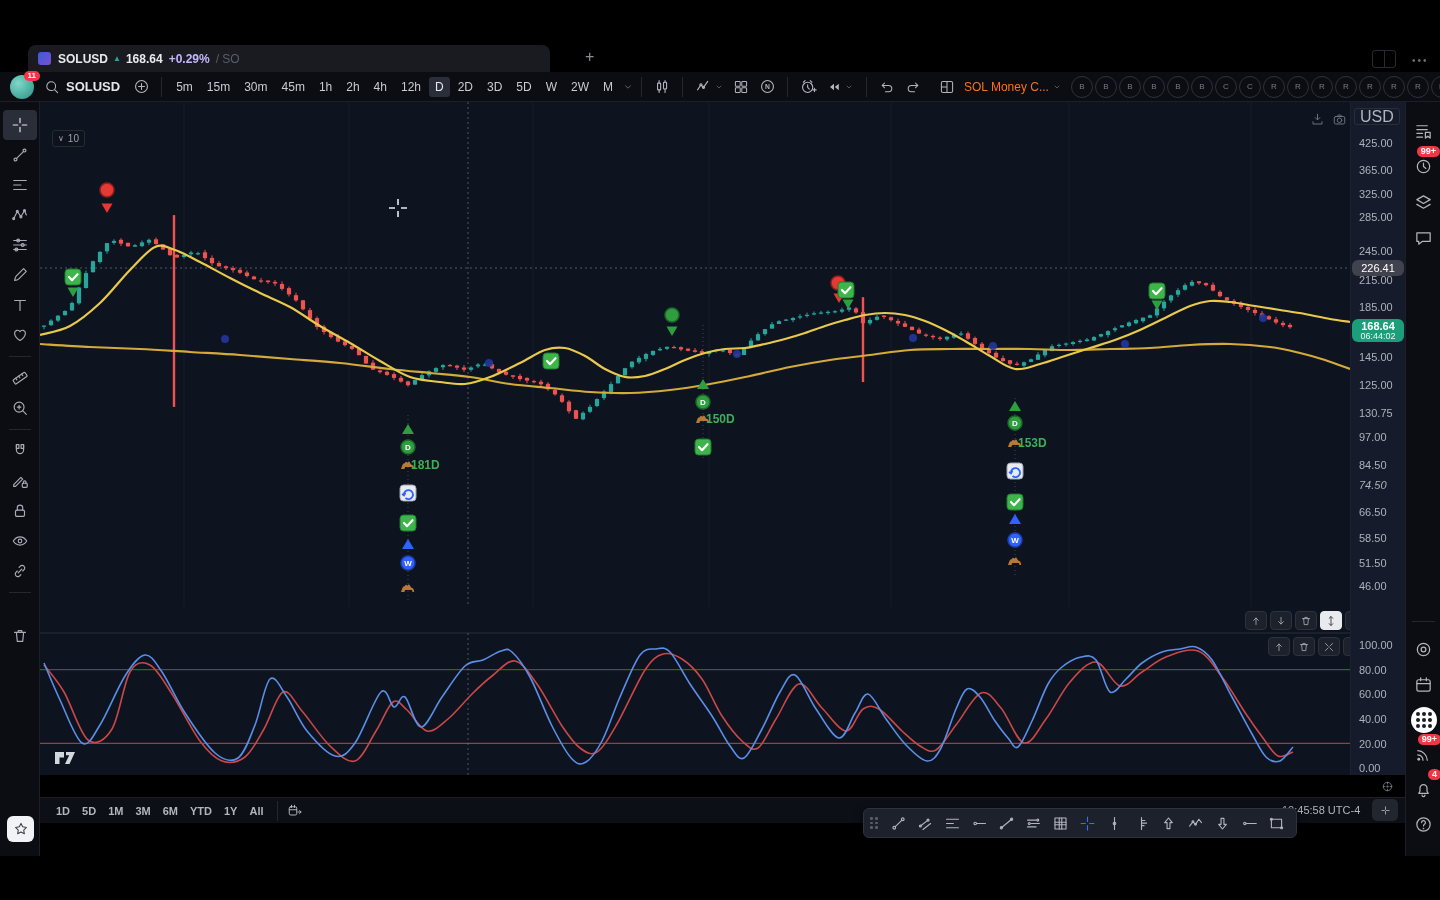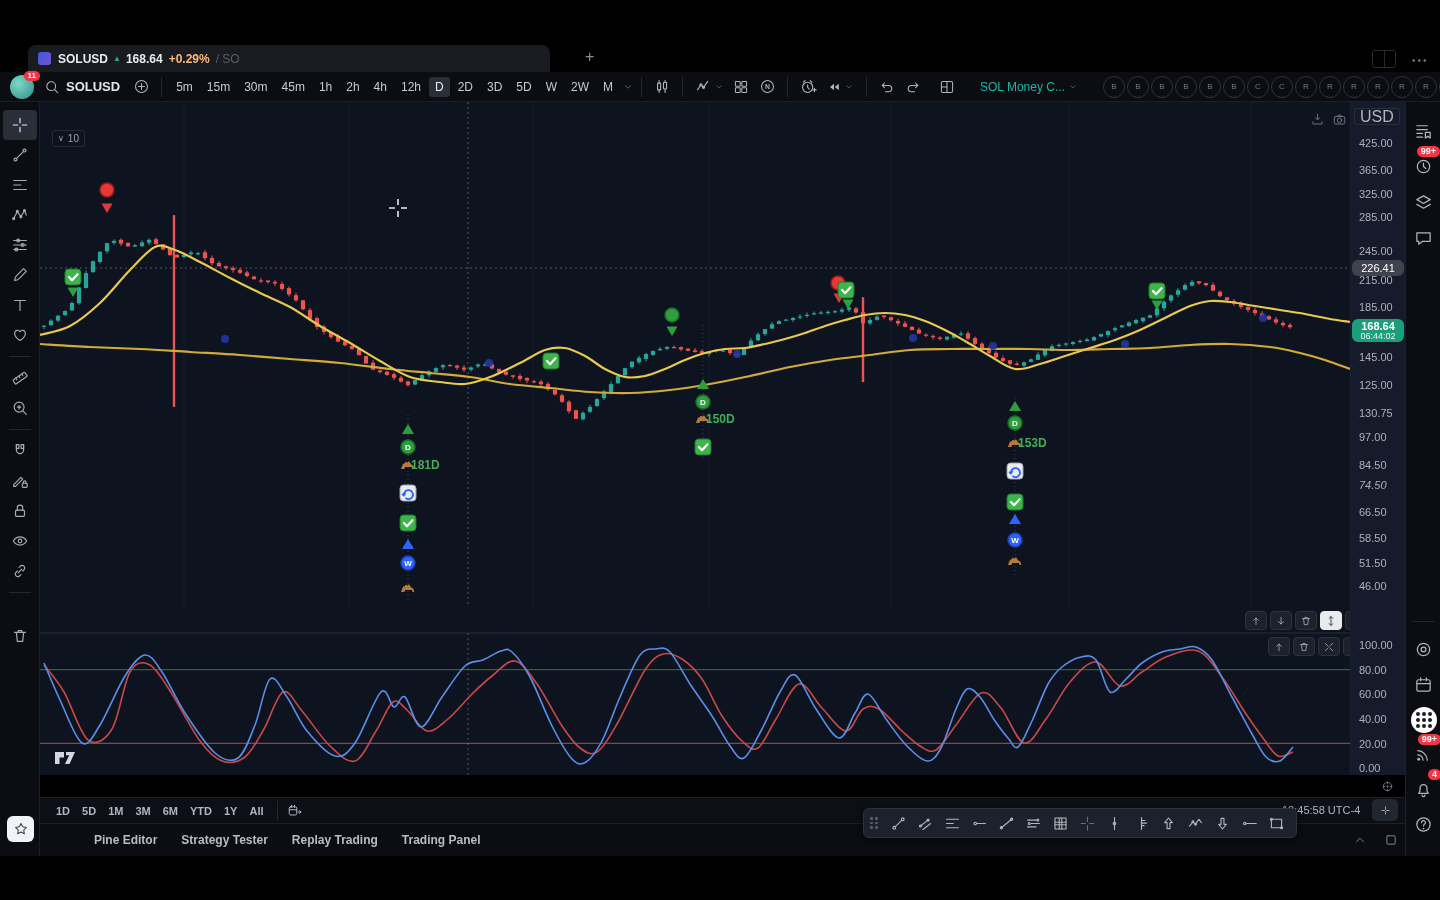--- a/index.html
+++ b/index.html
@@ -33,21 +33,21 @@
 <body>
 
 <div id="app">
 
   <div class="abs" id="tabbar" style="left:0;top:45px;width:1440px;height:27px;background:#000;">
     <div class="abs row" style="left:28px;top:0;width:522px;height:27px;background:#191b20;border-radius:8px 8px 0 0;padding:0 10px;box-sizing:border-box;overflow:hidden;">
       <span style="width:13px;height:13px;border-radius:3px;background:linear-gradient(135deg,#3b5bd9,#7a4fd0);margin-right:7px;flex:0 0 13px;"></span>
       <span style="font-weight:700;color:#e8eaee;font-size:12px;">SOLUSD</span>
       <span style="color:#26a69a;font-size:8px;margin:0 5px;">▲</span>
       <span style="font-weight:700;color:#e8eaee;font-size:12px;">168.64</span>
-      <span style="color:#fdba74;font-weight:700;font-size:12px;margin-left:6px;">+0.29%</span>
+      <span style="color:#c4b5fd;font-weight:700;font-size:12px;margin-left:6px;">+0.29%</span>
       <span style="color:#5a5e68;font-size:12px;margin-left:6px;">/ SO</span>
     </div>
     <div class="abs" style="left:585px;top:3px;color:#8a8d95;font-size:16px;">+</div>
     <div class="abs" style="left:1372px;top:5px;width:22px;height:16px;border:1px solid #3a3d45;border-radius:3px;opacity:.7;">
       <div style="position:absolute;left:11px;top:0;width:1px;height:16px;background:#3a3d45;"></div>
     </div>
     <div class="abs" style="left:1412px;top:10px;color:#6a6d75;letter-spacing:2px;font-size:10px;">•••</div>
   </div>
 
   <div class="abs row" id="toolbar" style="left:0;top:72px;width:1440px;height:30px;background:#0b0d12;border-bottom:1px solid #1c1f27;padding:0 6px;box-sizing:border-box;">
@@ -148,21 +148,21 @@
         <svg width="16" height="16" viewBox="0 0 20 20" fill="none" stroke="currentColor" stroke-width="1.3" stroke-linecap="round" stroke-linejoin="round" style="">
           <path d="M16 8H8a4 4 0 0 0 0 8h4M13 5l3 3-3 3"></path>
         </svg>
       </div>
       <div class="ibtn" style="margin-left: 8px;">
         <svg width="16" height="16" viewBox="0 0 20 20" fill="none" stroke="currentColor" stroke-width="1.3" stroke-linecap="round" stroke-linejoin="round" style="">
           <rect x="3" y="3" width="14" height="14" rx="2"></rect>
           <path d="M10 3v14M3 10h7"></path>
         </svg>
       </div>
-      <div style="display: flex; align-items: center; color: #14b8a6; font-size: 12px; margin: 0px 20px; white-space: nowrap;">
+      <div style="display: flex; align-items: center; color: #f97316; font-size: 12px; margin: 0px 4px; white-space: nowrap;">
         <span>SOL Money C...</span>
         <svg width="10" height="10" viewBox="0 0 20 20" fill="none" stroke="currentColor" stroke-width="1.3" stroke-linecap="round" stroke-linejoin="round" style="margin-left:3px;color:#787b86;">
           <path d="M6 8l4 4 4-4"></path>
         </svg>
       </div>
       <div style="display: flex; align-items: center; margin-left: 4px;">
         <div class="badgec">B</div>
         <div class="badgec">B</div>
         <div class="badgec">B</div>
         <div class="badgec">B</div>
@@ -984,36 +984,20 @@
         </svg>
       </div>
       <div style="position: absolute; left: 1242px; top: 6px; color: rgb(178, 181, 190); font-size: 11px;">12:45:58 UTC-4</div>
       <div style="position: absolute; left: 1332px; top: 1px; width: 26px; height: 22px; background: rgb(34, 38, 47); border-radius: 5px; display: flex; align-items: center; justify-content: center; color: rgb(178, 181, 190);">
         <svg width="13" height="13" viewBox="0 0 20 20" fill="none" stroke="currentColor" stroke-width="1.3" stroke-linecap="round" stroke-linejoin="round" style="">
           <path d="M10 4.5v4M10 11.5v4M4.5 10h4M11.5 10h4"></path>
         </svg>
       </div>
     </div>
 
-  <div class="abs row" id="tabsrow" style="left:40px;top:823px;width:1365px;height:33px;background:#0b0d12;border-top:1px solid #1c1f27;box-sizing:border-box;padding-left:54px;">
-      <div class="btab" style="margin-right: 24px;">Pine Editor</div>
-      <div class="btab" style="margin-right: 24px;">Strategy Tester</div>
-      <div class="btab" style="margin-right: 24px;">Replay Trading</div>
-      <div class="btab" style="margin-right: 24px;">Trading Panel</div>
-      <div style="position: absolute; left: 1313px; top: 9px; color: rgb(138, 141, 149); display: flex;">
-        <svg width="14" height="14" viewBox="0 0 20 20" fill="none" stroke="currentColor" stroke-width="1.3" stroke-linecap="round" stroke-linejoin="round" style="">
-          <path d="M5 12.5l5-5 5 5"></path>
-        </svg>
-      </div>
-      <div style="position: absolute; left: 1344px; top: 9px; color: rgb(138, 141, 149); display: flex;">
-        <svg width="14" height="14" viewBox="0 0 20 20" fill="none" stroke="currentColor" stroke-width="1.3" stroke-linecap="round" stroke-linejoin="round" style="">
-          <rect x="4" y="4" width="12" height="12" rx="1.5"></rect>
-        </svg>
-      </div>
-    </div>
 
   <div class="abs" style="left:7px;top:816px;width:27px;height:26px;background:#f1f3f6;border-radius:6px;display:flex;align-items:center;justify-content:center;color:#3a3e47;" id="starbtn">
       <svg width="16" height="16" viewBox="0 0 20 20" fill="none" stroke="currentColor" stroke-width="1.3" stroke-linecap="round" stroke-linejoin="round" style="">
         <path d="M10 3l2.1 4.3 4.7.7-3.4 3.3.8 4.7-4.2-2.2-4.2 2.2.8-4.7L3.2 8l4.7-.7z"></path>
       </svg>
     </div>
 
   <div class="abs row" id="floatbar" style="left:863px;top:808px;height:28px;background:#1d212b;border:1px solid #2e323c;border-radius:6px;box-shadow:0 2px 8px rgba(0,0,0,.6);padding:0 6px;z-index:5;">
       <div style="display: grid; grid-template-columns: 3px 3px; gap: 2px; margin-right: 7px;">
         <span style="width:2.5px;height:2.5px;border-radius:50%;background:#5a5e68;"></span>

